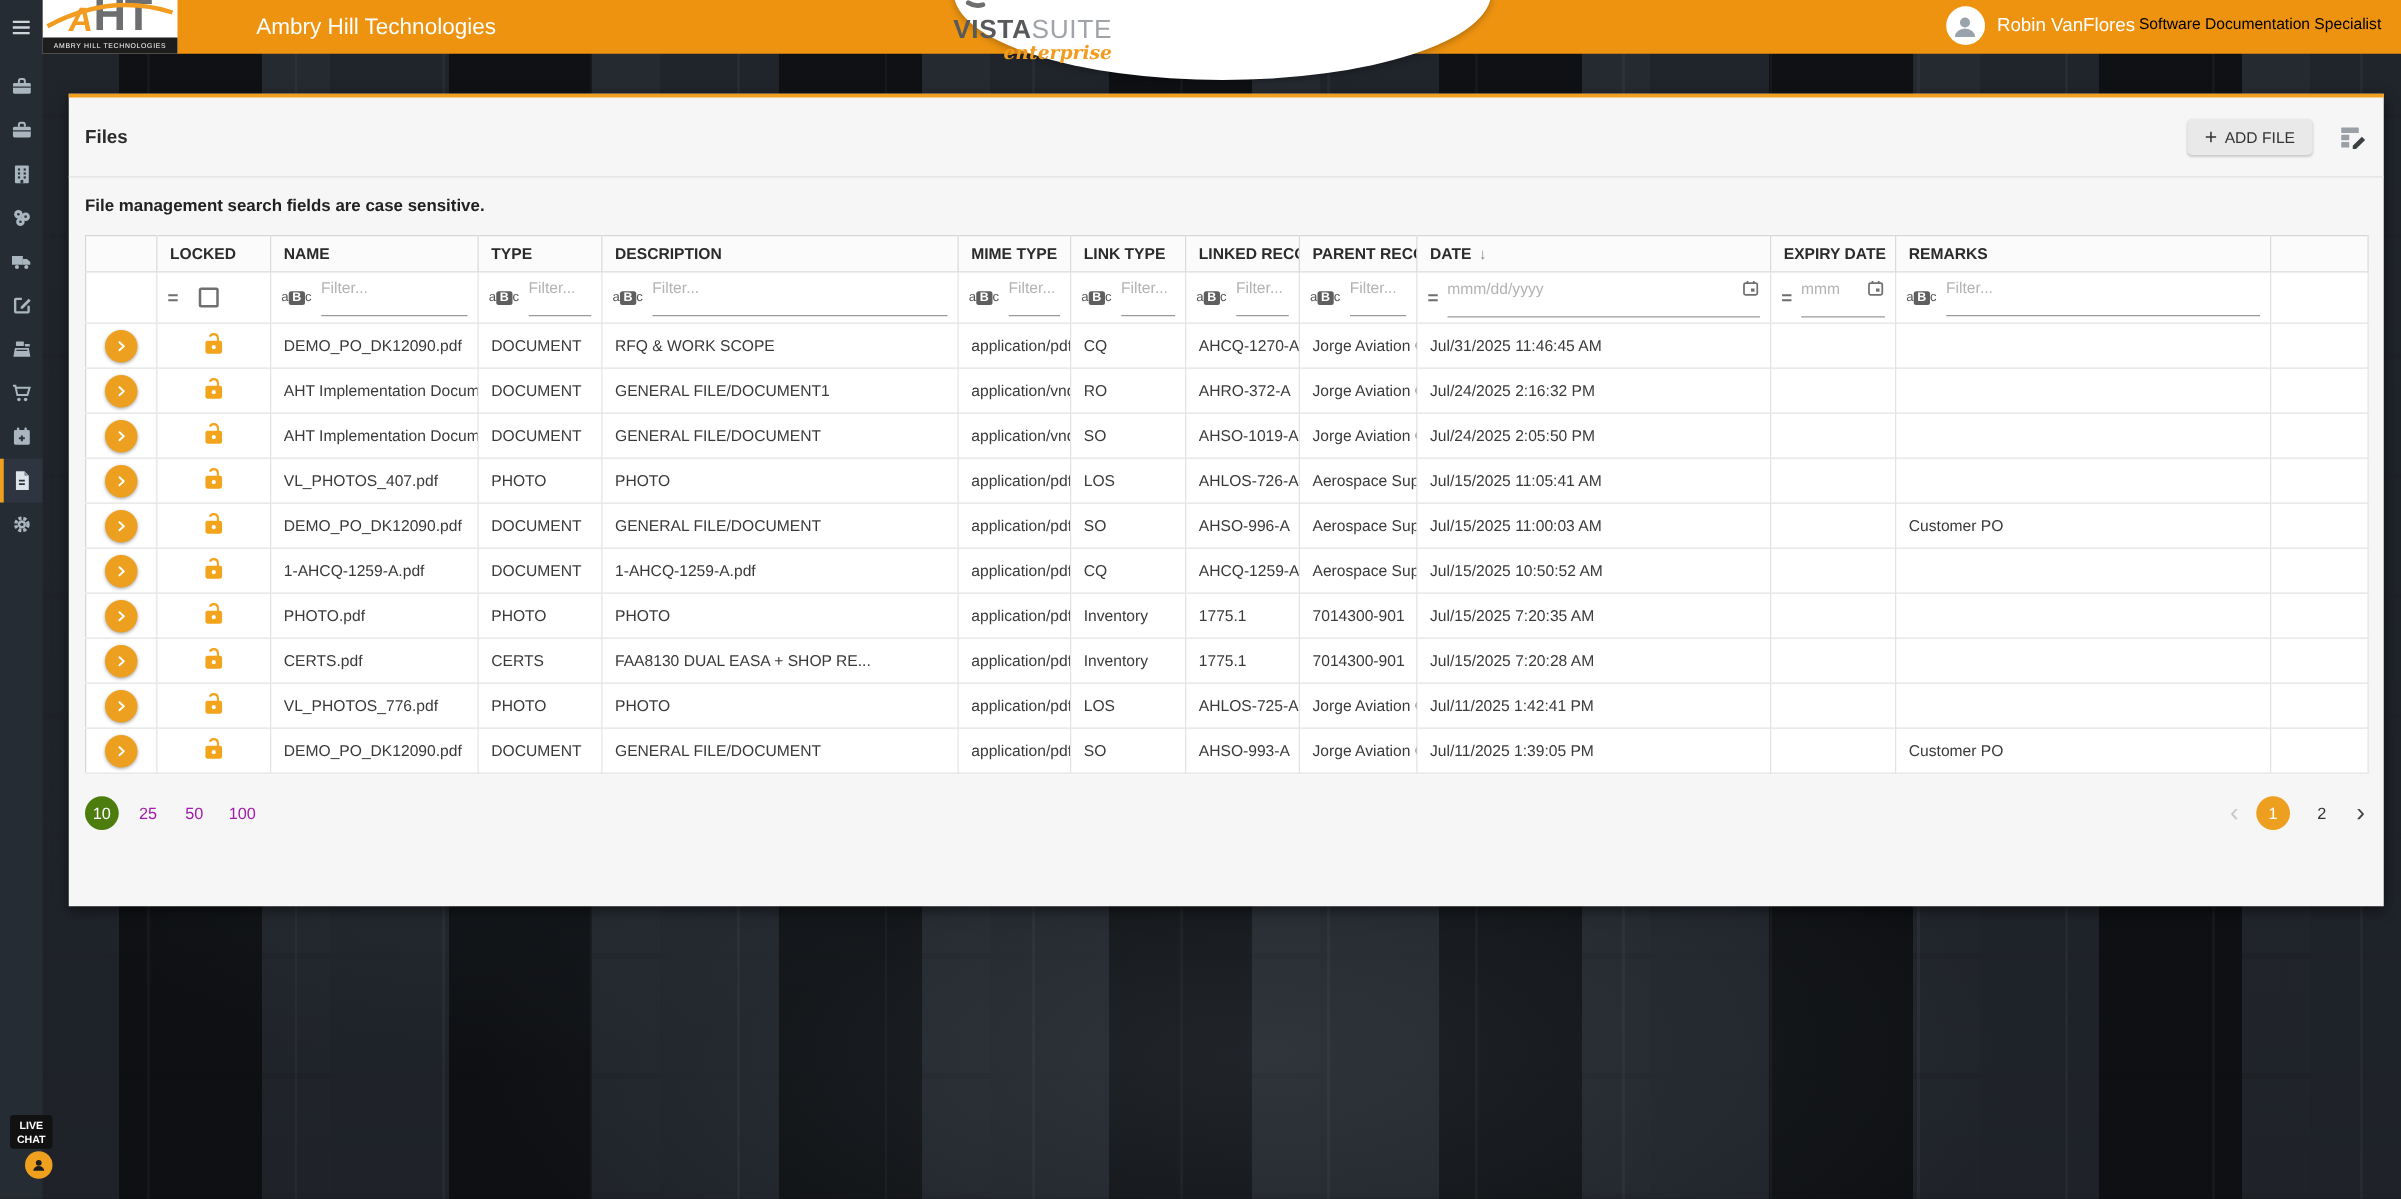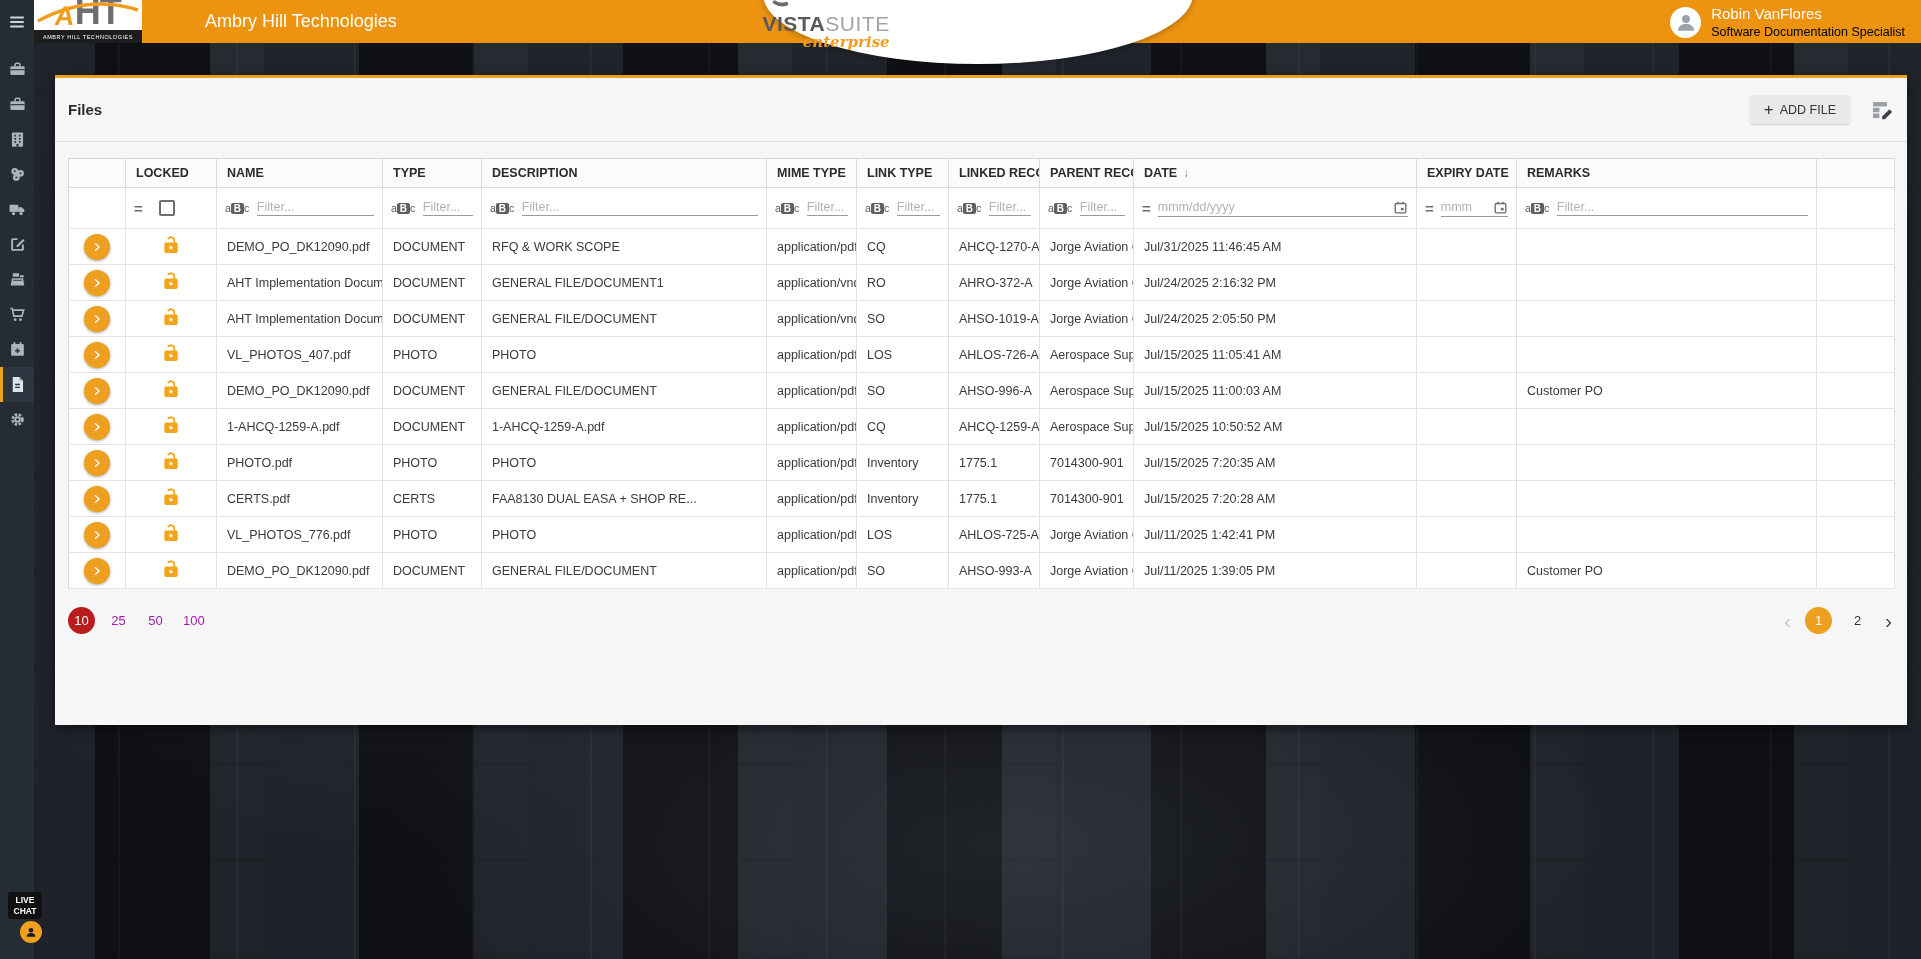--- a/index.html
+++ b/index.html
@@ -41,21 +41,21 @@
   .brand-inner { position:absolute; left:0; right:0; bottom:14px; display:flex; align-items:flex-start; justify-content:center; gap:6px;flex-direction:column; }
   .brand-text { display:flex; flex-direction:column; align-items:flex-end; line-height:1; }
   .brand-line1 { font-size:21px; letter-spacing:.5px; }
   .vista { color:#58595b; font-weight:bold; }
   .suite { color:#a0a4a8; }
   .enterprise { font-family:"DejaVu Serif",serif; font-style:italic; font-weight:bold; color:#F29C1F; font-size:15px; margin-top:1px; }
 
   .user-chip { position:absolute; right:16px; top:5px; display:flex; align-items:center; gap:10px; cursor:pointer; }
   .avatar { width:31px; height:31px; border-radius:50%; background:#ffffff; display:flex; align-items:center; justify-content:center; overflow:hidden; }
   .avatar svg { width:26px; height:26px; }
-  .user-meta { display:flex; flex-direction:column; gap:3px; }
+  .user-meta { display:flex; flex-direction:row; gap:3px; }
   .user-name { color:#ffffff; font-size:15px; }
   .user-role { color:#000000; font-size:12.5px; }
 
   
   .card { position:absolute; left:55px; top:75px; width:1852px; height:650px; background:#f6f6f6; border-top:3px solid #F0A01F; box-shadow:0 3px 10px rgba(0,0,0,.55); z-index:10; }
   .card-header { height:64px; border-bottom:1px solid #e2e2e2; display:flex; align-items:center; padding:0 13px; }
   .card-title { font-size:15px; font-weight:bold; color:#2b2b2b; }
   .card-actions { margin-left:auto; display:flex; align-items:center; gap:20px; }
   .add-file-btn { background:#e9e9e9; border:none; border-radius:4px; height:29px; padding:0 14px; font-size:12.5px; color:#333; font-family:inherit; display:flex; align-items:center; gap:6px; cursor:pointer; box-shadow:0 1px 2px rgba(0,0,0,.18); }
   .plus { font-size:17px; line-height:1; color:#333; }
@@ -70,40 +70,40 @@
   .grid th { height:29px; font-size:12.5px; font-weight:bold; color:#2b2b2b; text-align:left; padding:0 10px; border-right:1px solid #dadada; border-bottom:1px solid #dadada; background:#fbfbfb; white-space:nowrap; overflow:hidden; }
   .grid td { border-right:1px solid #e3e3e3; border-bottom:1px solid #e3e3e3; font-size:12.5px; color:#3a3a3a; white-space:nowrap; overflow:hidden; }
   .grid tr.filter-row td { height:41px; padding:0 8px; }
   .grid tbody tr.data-row td { height:36px; padding:0 10px; }
   .sort-arrow { color:#8a8a8a; font-weight:normal; margin-left:6px; font-size:12px; }
 
   .f-flex { display:flex; align-items:center; gap:7px; }
   .op-icon { color:#6f6f6f; font-size:15px; font-weight:bold; cursor:pointer; flex:0 0 auto; }
   .abc { color:#555; font-size:10.5px; cursor:pointer; flex:0 0 auto; letter-spacing:.5px; }
   .abc b { background:#5f5f5f; color:#fff; border-radius:2px; padding:0 2.5px; font-size:10px; }
-  .f-underline { flex:1; display:flex; align-items:center; border-bottom:1px solid #9a9a9a; padding-bottom:1px; min-width:0; }
+  .f-underline { flex:1; display:flex; align-items:flex-end; border-bottom:1px solid #9a9a9a; padding-bottom:15px; min-width:0; }
   .f-underline input { border:none; background:transparent; outline:none; width:100%; font-size:12.5px; font-family:inherit; color:#333; min-width:0; }
   .f-underline input::placeholder { color:#b3b3b3; }
   .cal-icon { flex:0 0 auto; width:15px; height:15px; cursor:pointer; color:#6f6f6f; }
   .cal-icon svg { width:15px; height:15px; display:block; }
   .cbx { width:16px; height:16px; border:2px solid #6f6f6f; border-radius:2px; background:#fff; cursor:pointer; margin-left:16px; }
   .f-locked { display:flex; align-items:center; }
 
   .c-exp { text-align:center; }
   .exp-btn { width:26px; height:26px; border-radius:50%; border:none; background:#EDA01F; color:#fff; cursor:pointer; display:inline-flex; align-items:center; justify-content:center; box-shadow:0 1px 3px rgba(0,0,0,.35); padding:0; }
   .exp-btn svg { width:14px; height:14px; }
   .c-lockcell { text-align:center; }
   .lock-ic { display:inline-block; width:20px; height:20px; color:#F2A41D; }
   .lock-ic svg { width:20px; height:20px; }
 
   
   .pager { margin:18px 13px 0; width:1826px; display:flex; align-items:center; justify-content:space-between; }
   .sizes { display:flex; align-items:center; gap:10px; }
   .size { min-width:27px; height:27px; display:inline-flex; align-items:center; justify-content:center; font-size:13px; color:#a21caf; cursor:pointer; border-radius:50%; padding:0 4px; }
-  .size.sel { background:#b91c1c; color:#fff; }
+  .size.sel { background:#4d7c0f; color:#fff; }
   .pages { display:flex; align-items:center; gap:12px; }
   .pg { min-width:27px; height:27px; display:inline-flex; align-items:center; justify-content:center; font-size:13px; color:#333; cursor:pointer; border-radius:50%; }
   .pg.sel { background:#EDA01F; color:#fff; }
   .pnav { font-size:21px; line-height:1; cursor:pointer; color:#444; padding:0 2px; }
   .pnav.disabled { color:#c8c8c8; }
 
   
   .livechat { position:absolute; left:8px; top:892px; width:38px; z-index:40; cursor:pointer; }
   .lc-box { width:34px; background:#111; border-radius:3px; color:#fff; font-size:8.5px; font-weight:bold; text-align:center; padding:3px 0; line-height:1.25; }
   .lc-bubble { width:22px; height:22px; border-radius:50%; background:#F0A01F; margin:2px 0 0 12px; display:flex; align-items:center; justify-content:center; }
@@ -270,20 +270,21 @@
               <rect x="3" y="4" width="14" height="4.4" rx=".5"></rect>
               <rect x="3" y="9.8" width="6.4" height="4.4" rx=".5"></rect>
               <rect x="3" y="15.6" width="6.4" height="4.4" rx=".5"></rect>
             </g>
           <path d="M12.2 18.6l7.3-7.3 2.6 2.6-7.3 7.3h-2.6z" fill="#3c4043"></path>
         </svg>
       </button>
     </div>
   </div>
 
+  <div class="note">File management search fields are case sensitive.</div>
 
   <div class="grid-wrap">
     <table class="grid">
       <colgroup>
         <col style="width:57px">
           <col style="width:91px">
           <col style="width:166px">
           <col style="width:99px">
         <col style="width:285px">
           <col style="width:90px">

